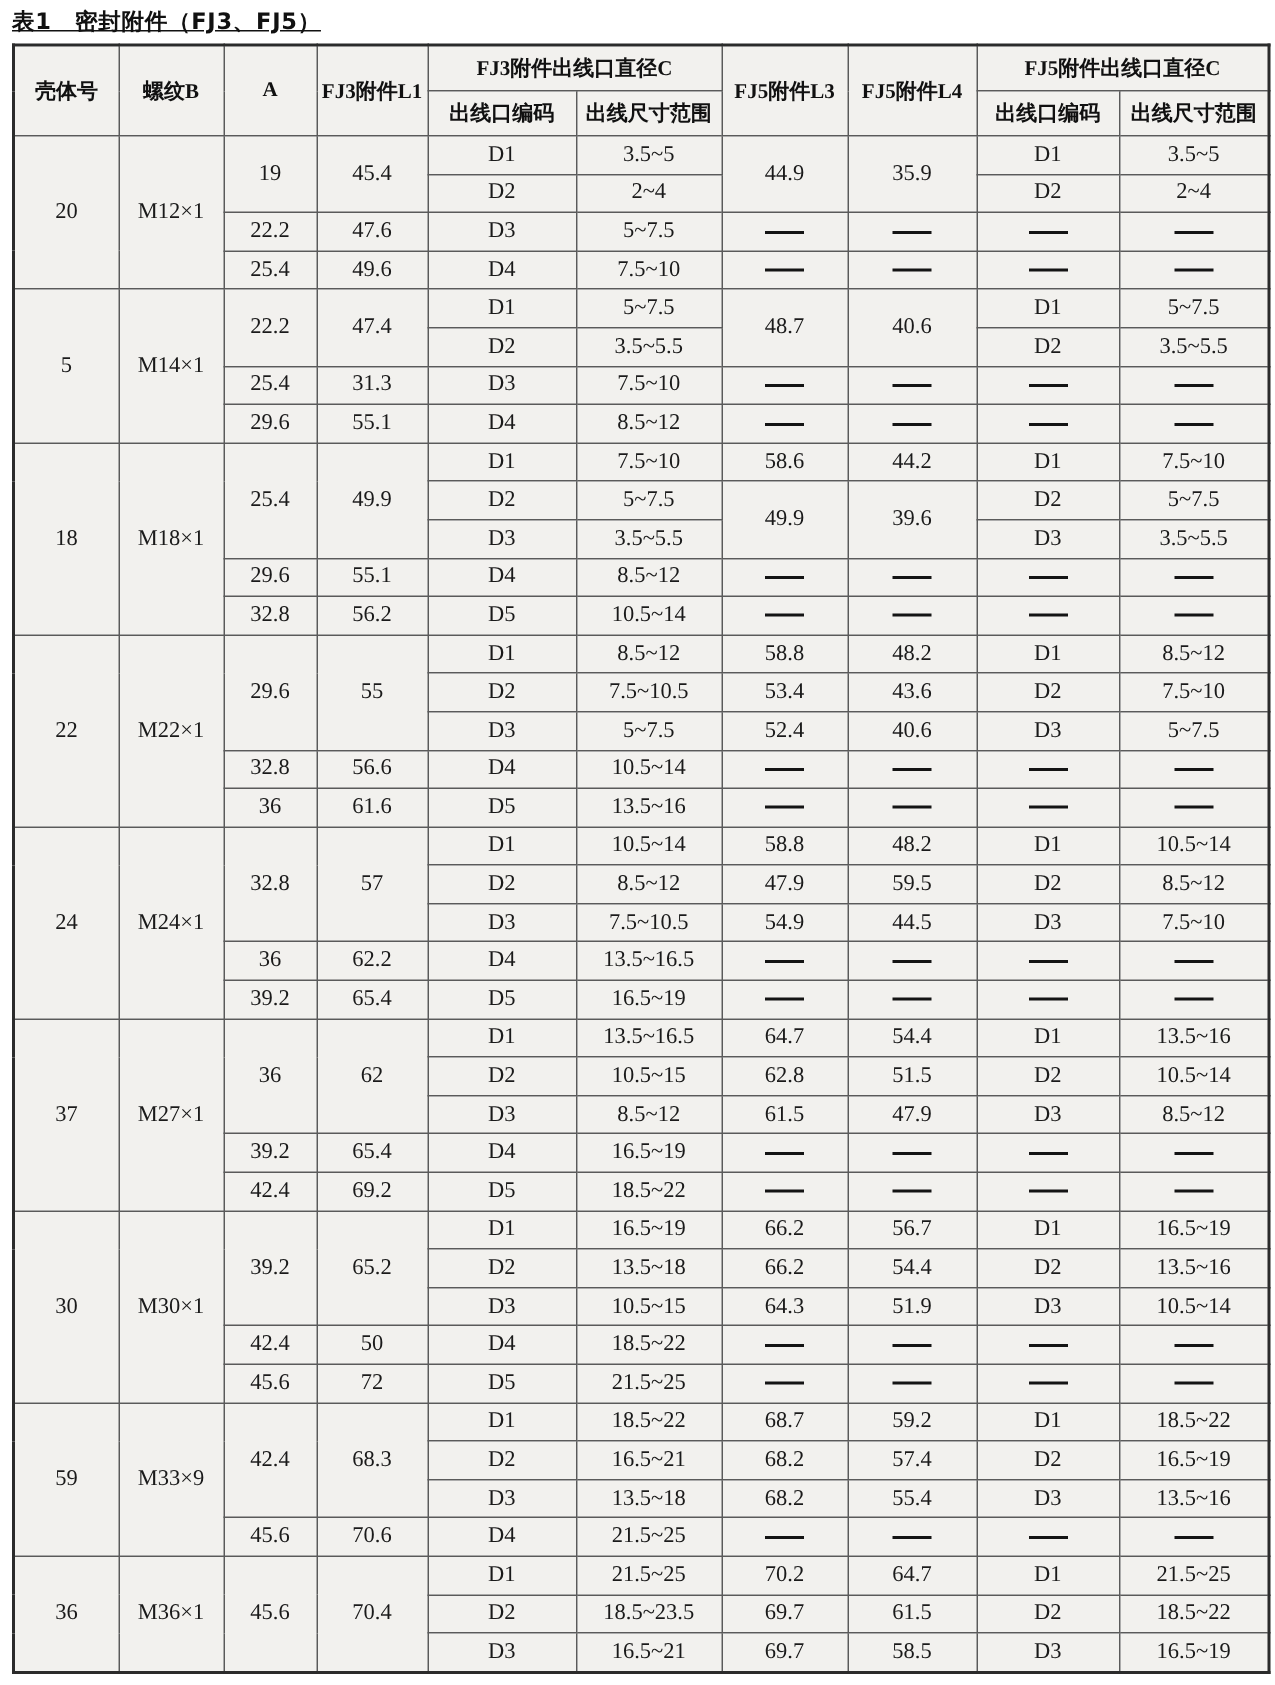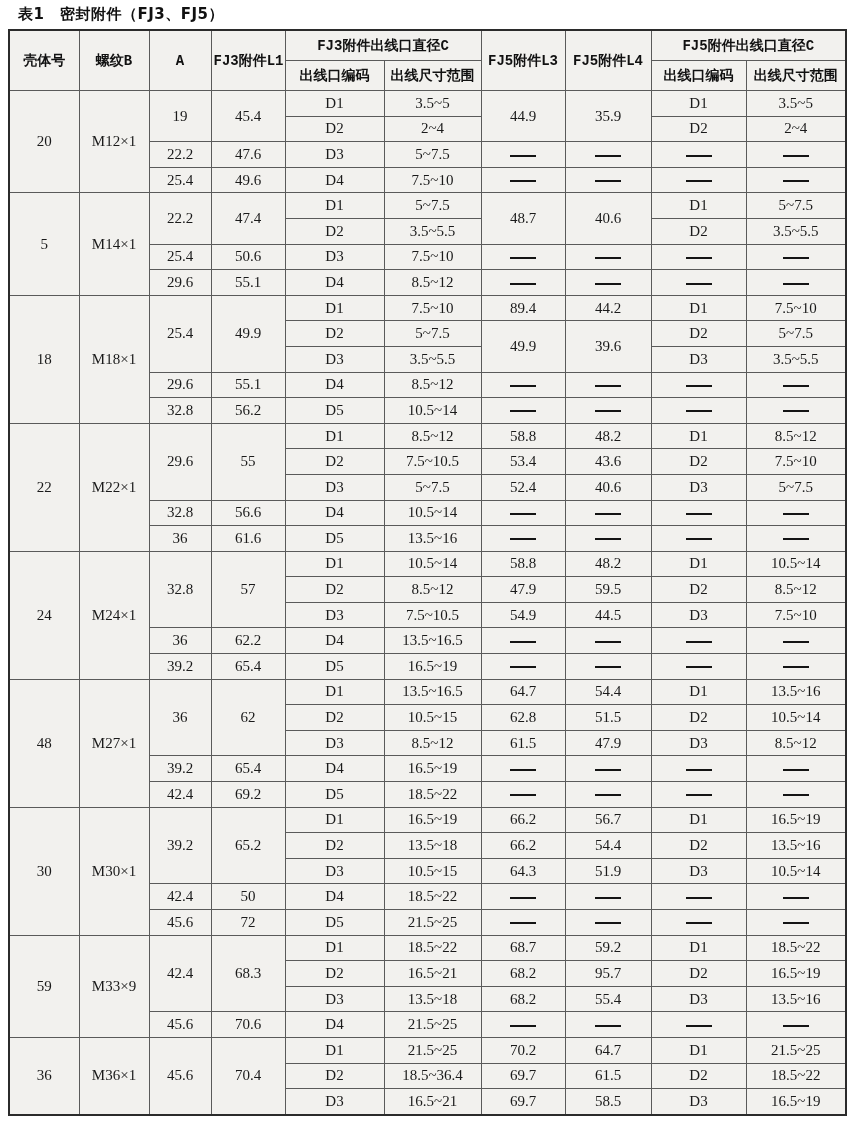--- a/index.html
+++ b/index.html
@@ -5,34 +5,34 @@
   html,body { margin:0; padding:0; background:#ffffff; }
   body {
     width:850px; height:1123px;
     font-family:"Liberation Serif","DejaVu Serif",serif;
     color:#1a1a1a;
   }
   .page { padding:5px 7px 0 8px; }
   .doc-title {
     font-family:"DejaVu Sans","Liberation Sans",sans-serif;
     font-weight:bold; font-size:15px; letter-spacing:0.5px;
-    margin:0 0 5px 10px; color:#111;
+    margin:0 0 5px 0; color:#111;text-decoration:underline;
   }
   table.spec {
     border-collapse:collapse; table-layout:fixed;
     width:837px; border:2px solid #2b2b2b;
   }
   .spec th, .spec td {
     border:1px solid #5a5a5a;
     background:#f2f1ee;
     text-align:center; vertical-align:middle;
     padding:0 2px; overflow:hidden; white-space:nowrap;
   }
   .spec thead th {
-    font-family:Liberation Mono, monospace;
+    font-family:Liberation Serif, serif;
     font-weight:bold; font-size:14px; height:29px; color:#111;
   }
   .spec tbody td { font-size:15px; height:24.6px; }
   .dash {
     display:inline-block; width:26px; height:2px;
     background:#141414; vertical-align:middle;
   }
 </style>
 </head>
 <body>
@@ -123,21 +123,21 @@
           <td>5~7.5</td>
         </tr>
         <tr>
           <td>D2</td>
           <td>3.5~5.5</td>
           <td>D2</td>
           <td>3.5~5.5</td>
         </tr>
         <tr>
           <td>25.4</td>
-          <td>50.6</td>
+          <td>31.3</td>
           <td>D3</td>
           <td>7.5~10</td>
           <td><span class="dash"></span></td>
           <td><span class="dash"></span></td>
           <td><span class="dash"></span></td>
           <td><span class="dash"></span></td>
         </tr>
         <tr>
           <td>29.6</td>
           <td>55.1</td>
@@ -148,21 +148,21 @@
           <td><span class="dash"></span></td>
           <td><span class="dash"></span></td>
         </tr>
         <tr>
           <td rowspan="5">18</td>
           <td rowspan="5">M18×1</td>
           <td rowspan="3">25.4</td>
           <td rowspan="3">49.9</td>
           <td>D1</td>
           <td>7.5~10</td>
-          <td>89.4</td>
+          <td>58.6</td>
           <td>44.2</td>
           <td>D1</td>
           <td>7.5~10</td>
         </tr>
         <tr>
           <td>D2</td>
           <td>5~7.5</td>
           <td rowspan="2">49.9</td>
           <td rowspan="2">39.6</td>
           <td>D2</td>
@@ -284,21 +284,21 @@
           <td>39.2</td>
           <td>65.4</td>
           <td>D5</td>
           <td>16.5~19</td>
           <td><span class="dash"></span></td>
           <td><span class="dash"></span></td>
           <td><span class="dash"></span></td>
           <td><span class="dash"></span></td>
         </tr>
         <tr>
-          <td rowspan="5">48</td>
+          <td rowspan="5">37</td>
           <td rowspan="5">M27×1</td>
           <td rowspan="3">36</td>
           <td rowspan="3">62</td>
           <td>D1</td>
           <td>13.5~16.5</td>
           <td>64.7</td>
           <td>54.4</td>
           <td>D1</td>
           <td>13.5~16</td>
         </tr>
@@ -395,21 +395,21 @@
           <td>18.5~22</td>
           <td>68.7</td>
           <td>59.2</td>
           <td>D1</td>
           <td>18.5~22</td>
         </tr>
         <tr>
           <td>D2</td>
           <td>16.5~21</td>
           <td>68.2</td>
-          <td>95.7</td>
+          <td>57.4</td>
           <td>D2</td>
           <td>16.5~19</td>
         </tr>
         <tr>
           <td>D3</td>
           <td>13.5~18</td>
           <td>68.2</td>
           <td>55.4</td>
           <td>D3</td>
           <td>13.5~16</td>
@@ -431,21 +431,21 @@
           <td rowspan="3">70.4</td>
           <td>D1</td>
           <td>21.5~25</td>
           <td>70.2</td>
           <td>64.7</td>
           <td>D1</td>
           <td>21.5~25</td>
         </tr>
         <tr>
           <td>D2</td>
-          <td>18.5~36.4</td>
+          <td>18.5~23.5</td>
           <td>69.7</td>
           <td>61.5</td>
           <td>D2</td>
           <td>18.5~22</td>
         </tr>
         <tr>
           <td>D3</td>
           <td>16.5~21</td>
           <td>69.7</td>
           <td>58.5</td>

